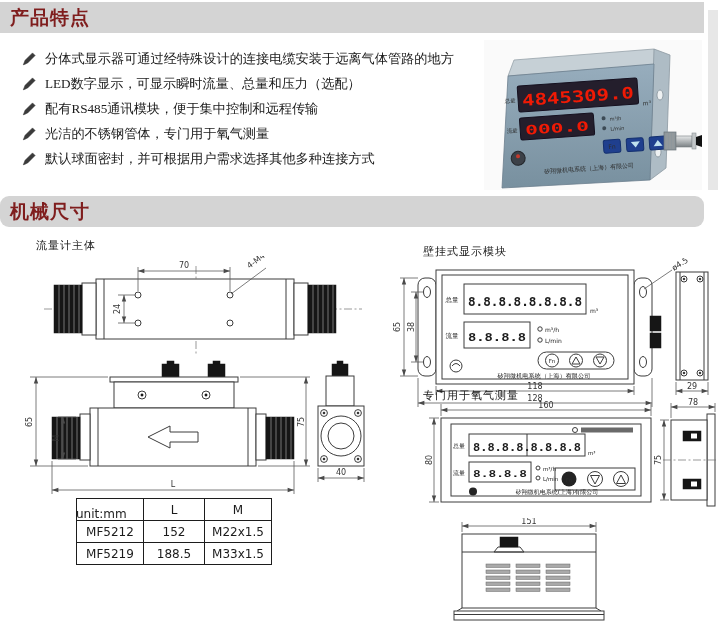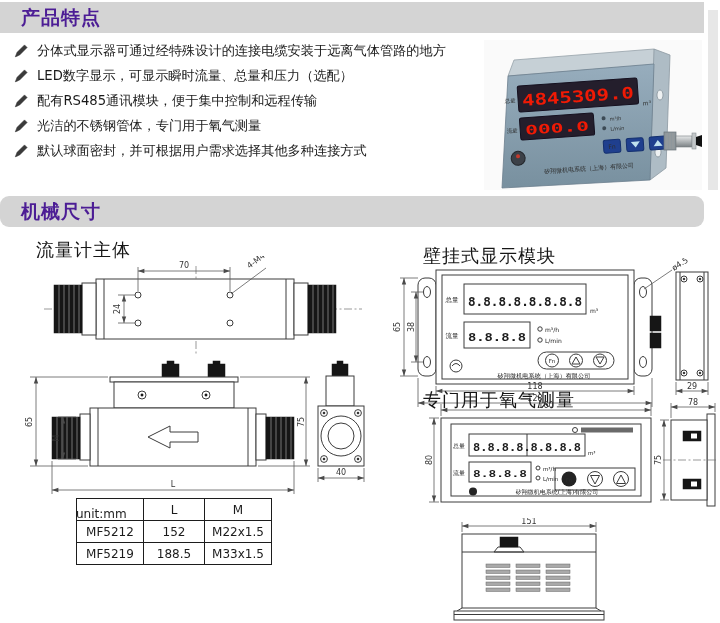--- a/index.html
+++ b/index.html
@@ -1,26 +1,26 @@
 <!DOCTYPE html>
 <html><head>
 <meta charset="utf-8">
 <style>
   html,body{margin:0;padding:0;background:#fff;}
   .page{position:relative;width:720px;height:623px;background:#fff;overflow:hidden;
         font-family:"DejaVu Sans","Liberation Sans",sans-serif;color:#111;}
   .abs{position:absolute;}
   .section-bar{left:0;width:704px;height:31px;background:#d4d4d4;
-        font-size:19px;font-weight:bold;line-height:31px;padding-left:21px;
-        box-sizing:border-box;letter-spacing:1px;color:#4c1d95;}
+        font-size:19px;font-weight:bold;line-height:31px;padding-left:10px;
+        box-sizing:border-box;letter-spacing:1px;color:#7f1d1d;}
   .edge-strip{left:708px;top:10px;width:10px;height:180px;background:#e7e7e7;}
-  .features{left:14px;top:38px;width:472px;list-style:none;margin:0;padding:0;}
+  .features{left:14px;top:38px;width:472px;list-style:none;margin:8px;padding:0;font-family:Liberation Serif, serif;}
   .features li{display:flex;align-items:center;height:25px;font-size:13.2px;color:#1a1a1a;}
   .pencil{width:14px;height:14px;margin-right:9px;flex:0 0 14px;}
-  .drawlabel{font-size:18px;color:#161616;letter-spacing:1px;font-family:Liberation Mono, monospace;}
+  .drawlabel{font-size:11px;color:#161616;letter-spacing:1px;font-family:Liberation Mono, monospace;}
   .unitnote{left:76px;top:483px;width:181px;text-align:left;font-size:12px;color:#222;margin-top:24px;}
   table.dims{border-collapse:collapse;}
   table.dims td{border:1.4px solid #1d1d1d;height:21px;text-align:center;
         font-size:12px;color:#1b1b1b;padding:0 2px;}
   td.c1{width:62px;} td.c2{width:56px;} td.c3{width:62px;}
   svg text{font-family:"DejaVu Sans","Liberation Sans",sans-serif;fill:#2e2e2e;}
   .seg{font-family:"DejaVu Sans Mono","Liberation Mono",monospace;font-weight:bold;fill:#1b1b1b;}
   .segr{font-family:"DejaVu Sans Mono","Liberation Mono",monospace;font-weight:bold;fill:#f01a05;}
   .ln{fill:none;stroke:#3c3c3c;stroke-width:1;}
   .fw{fill:#fff;stroke:#3c3c3c;stroke-width:1;}

